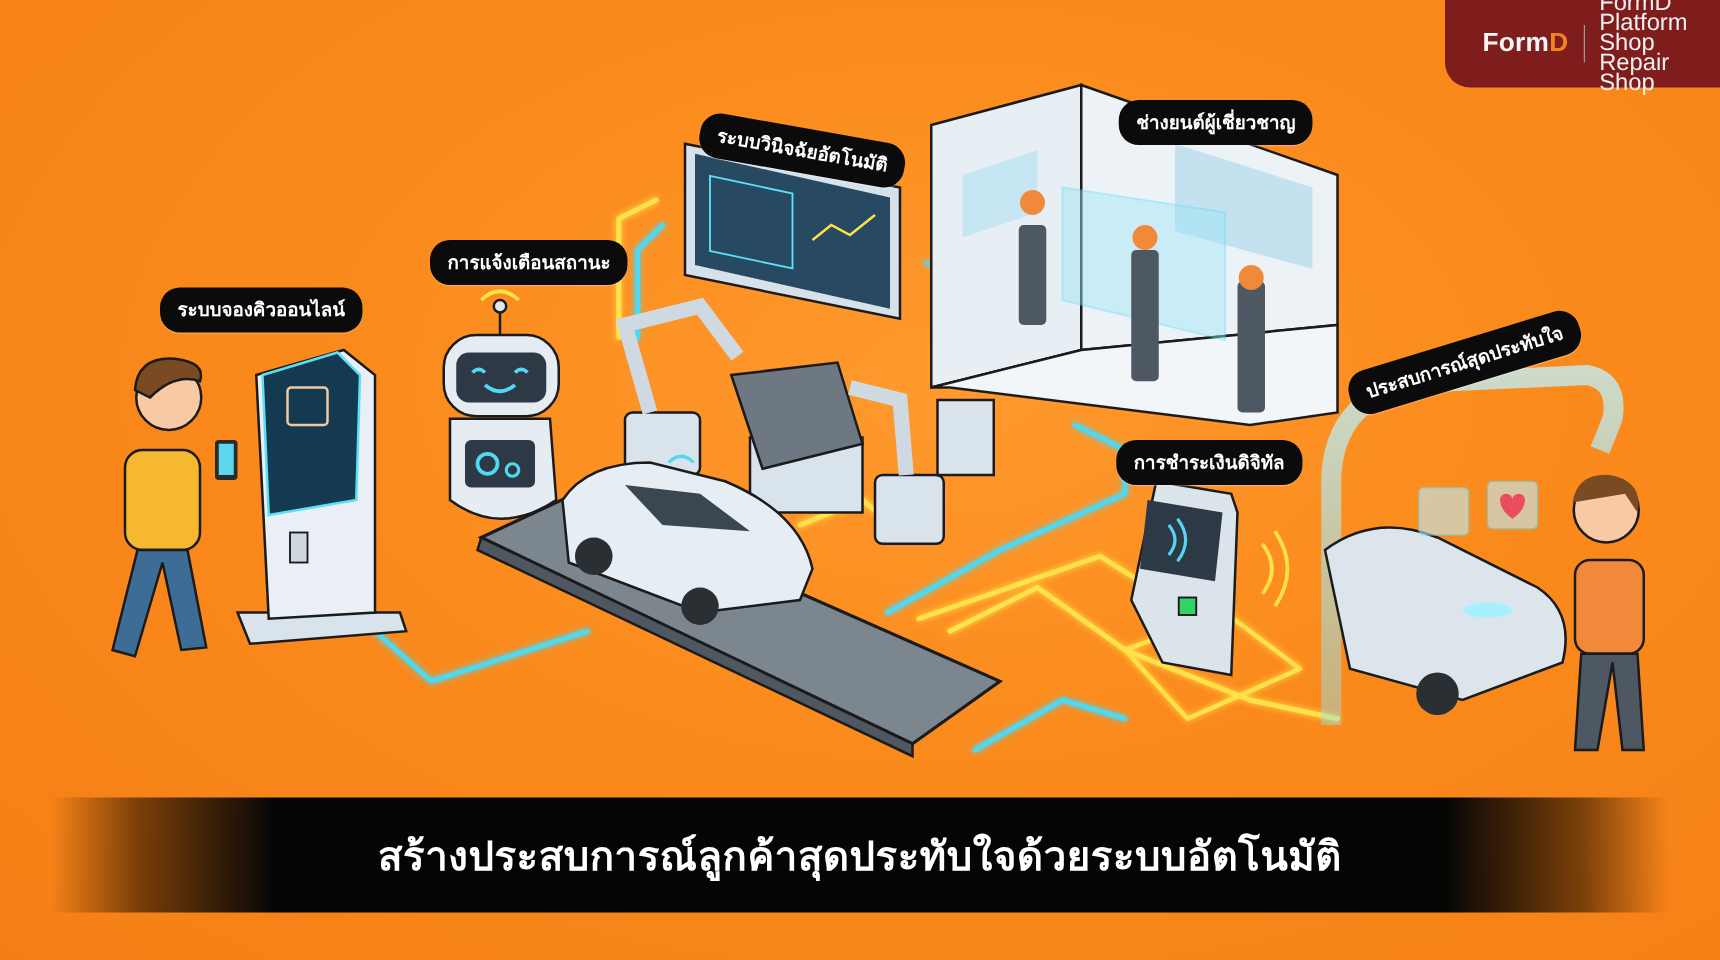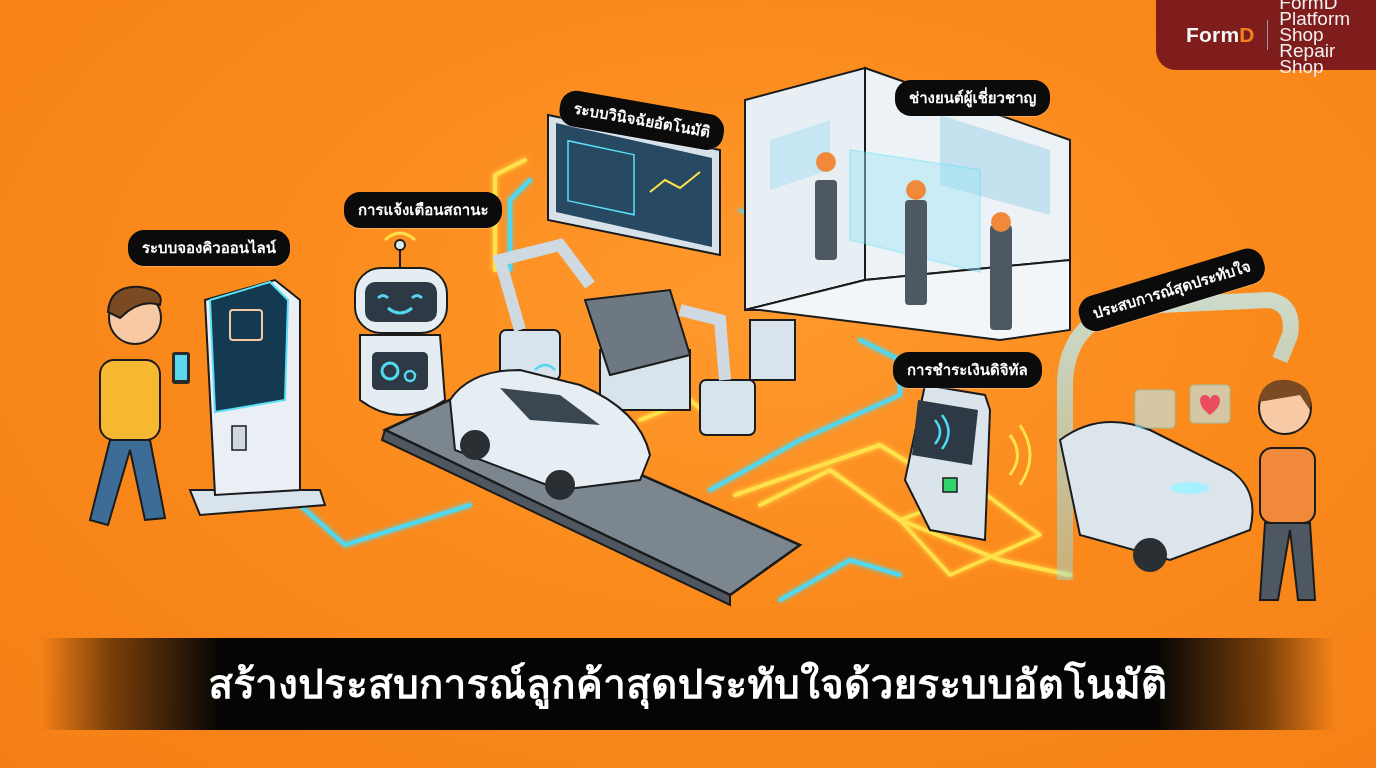--- a/index.html
+++ b/index.html
@@ -28,21 +28,21 @@
     box-shadow: 0 1px 0 rgba(255,255,255,0.25);
   }
 
   
   .banner {
     position: absolute; left: 0; top: 638px; width: 1376px; height: 92px;
     background: linear-gradient(90deg, rgba(0,0,0,0) 3%, rgba(40,18,0,0.6) 8%, #050505 16%, #050505 84%, rgba(40,18,0,0.6) 92%, rgba(0,0,0,0) 97%);
     display: flex; align-items: center; justify-content: center;
   }
   .banner-title {
-    color: #ffffff; font-size: 40px; font-weight: 700; letter-spacing: 0.5px;
+    color: #ffffff; font-size: 32px; font-weight: 700; letter-spacing: 0.5px;
     font-family: Liberation Mono, monospace;
   }
 
   svg.scene { position: absolute; left: 0; top: 0; }
 </style>
 </head>
 <body>
 
 <svg class="scene" width="1376" height="768" viewBox="0 0 1376 768">
   <defs>

